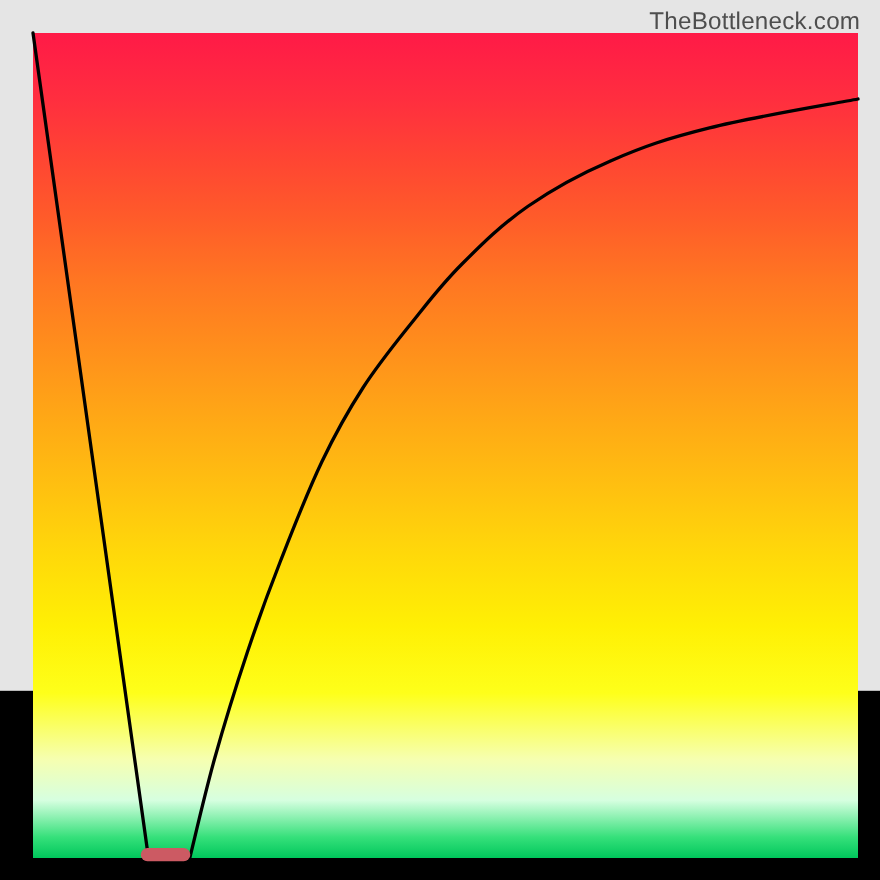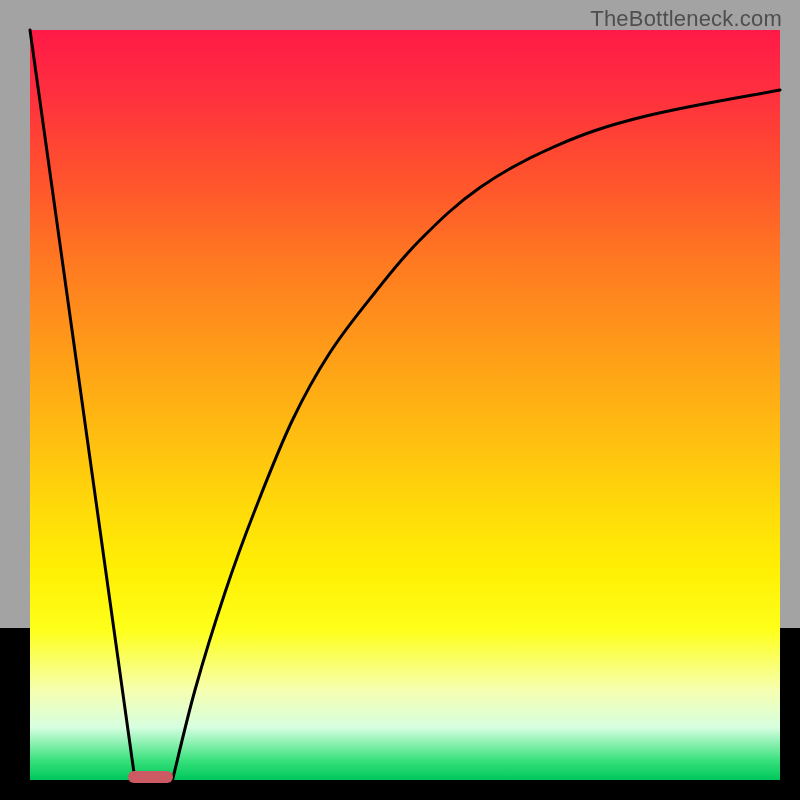--- a/index.html
+++ b/index.html
@@ -8,21 +8,21 @@
     width: 800px;
     height: 800px;
     overflow: hidden;
     background: #000;
     font-family: Arial, Helvetica, sans-serif;
   }
   .frame {
     position: relative;
     width: 800px;
     height: 628px;
-    background: #a3a3a3;
+    background: #e5e5e5;
   }
   .plot-area {
     position: absolute;
     left: 30px;
     top: 30px;
     width: 750px;
     height: 750px;
     background: linear-gradient(to bottom,
       #ff1a47 0%,
       #ff2e3f 8%,

